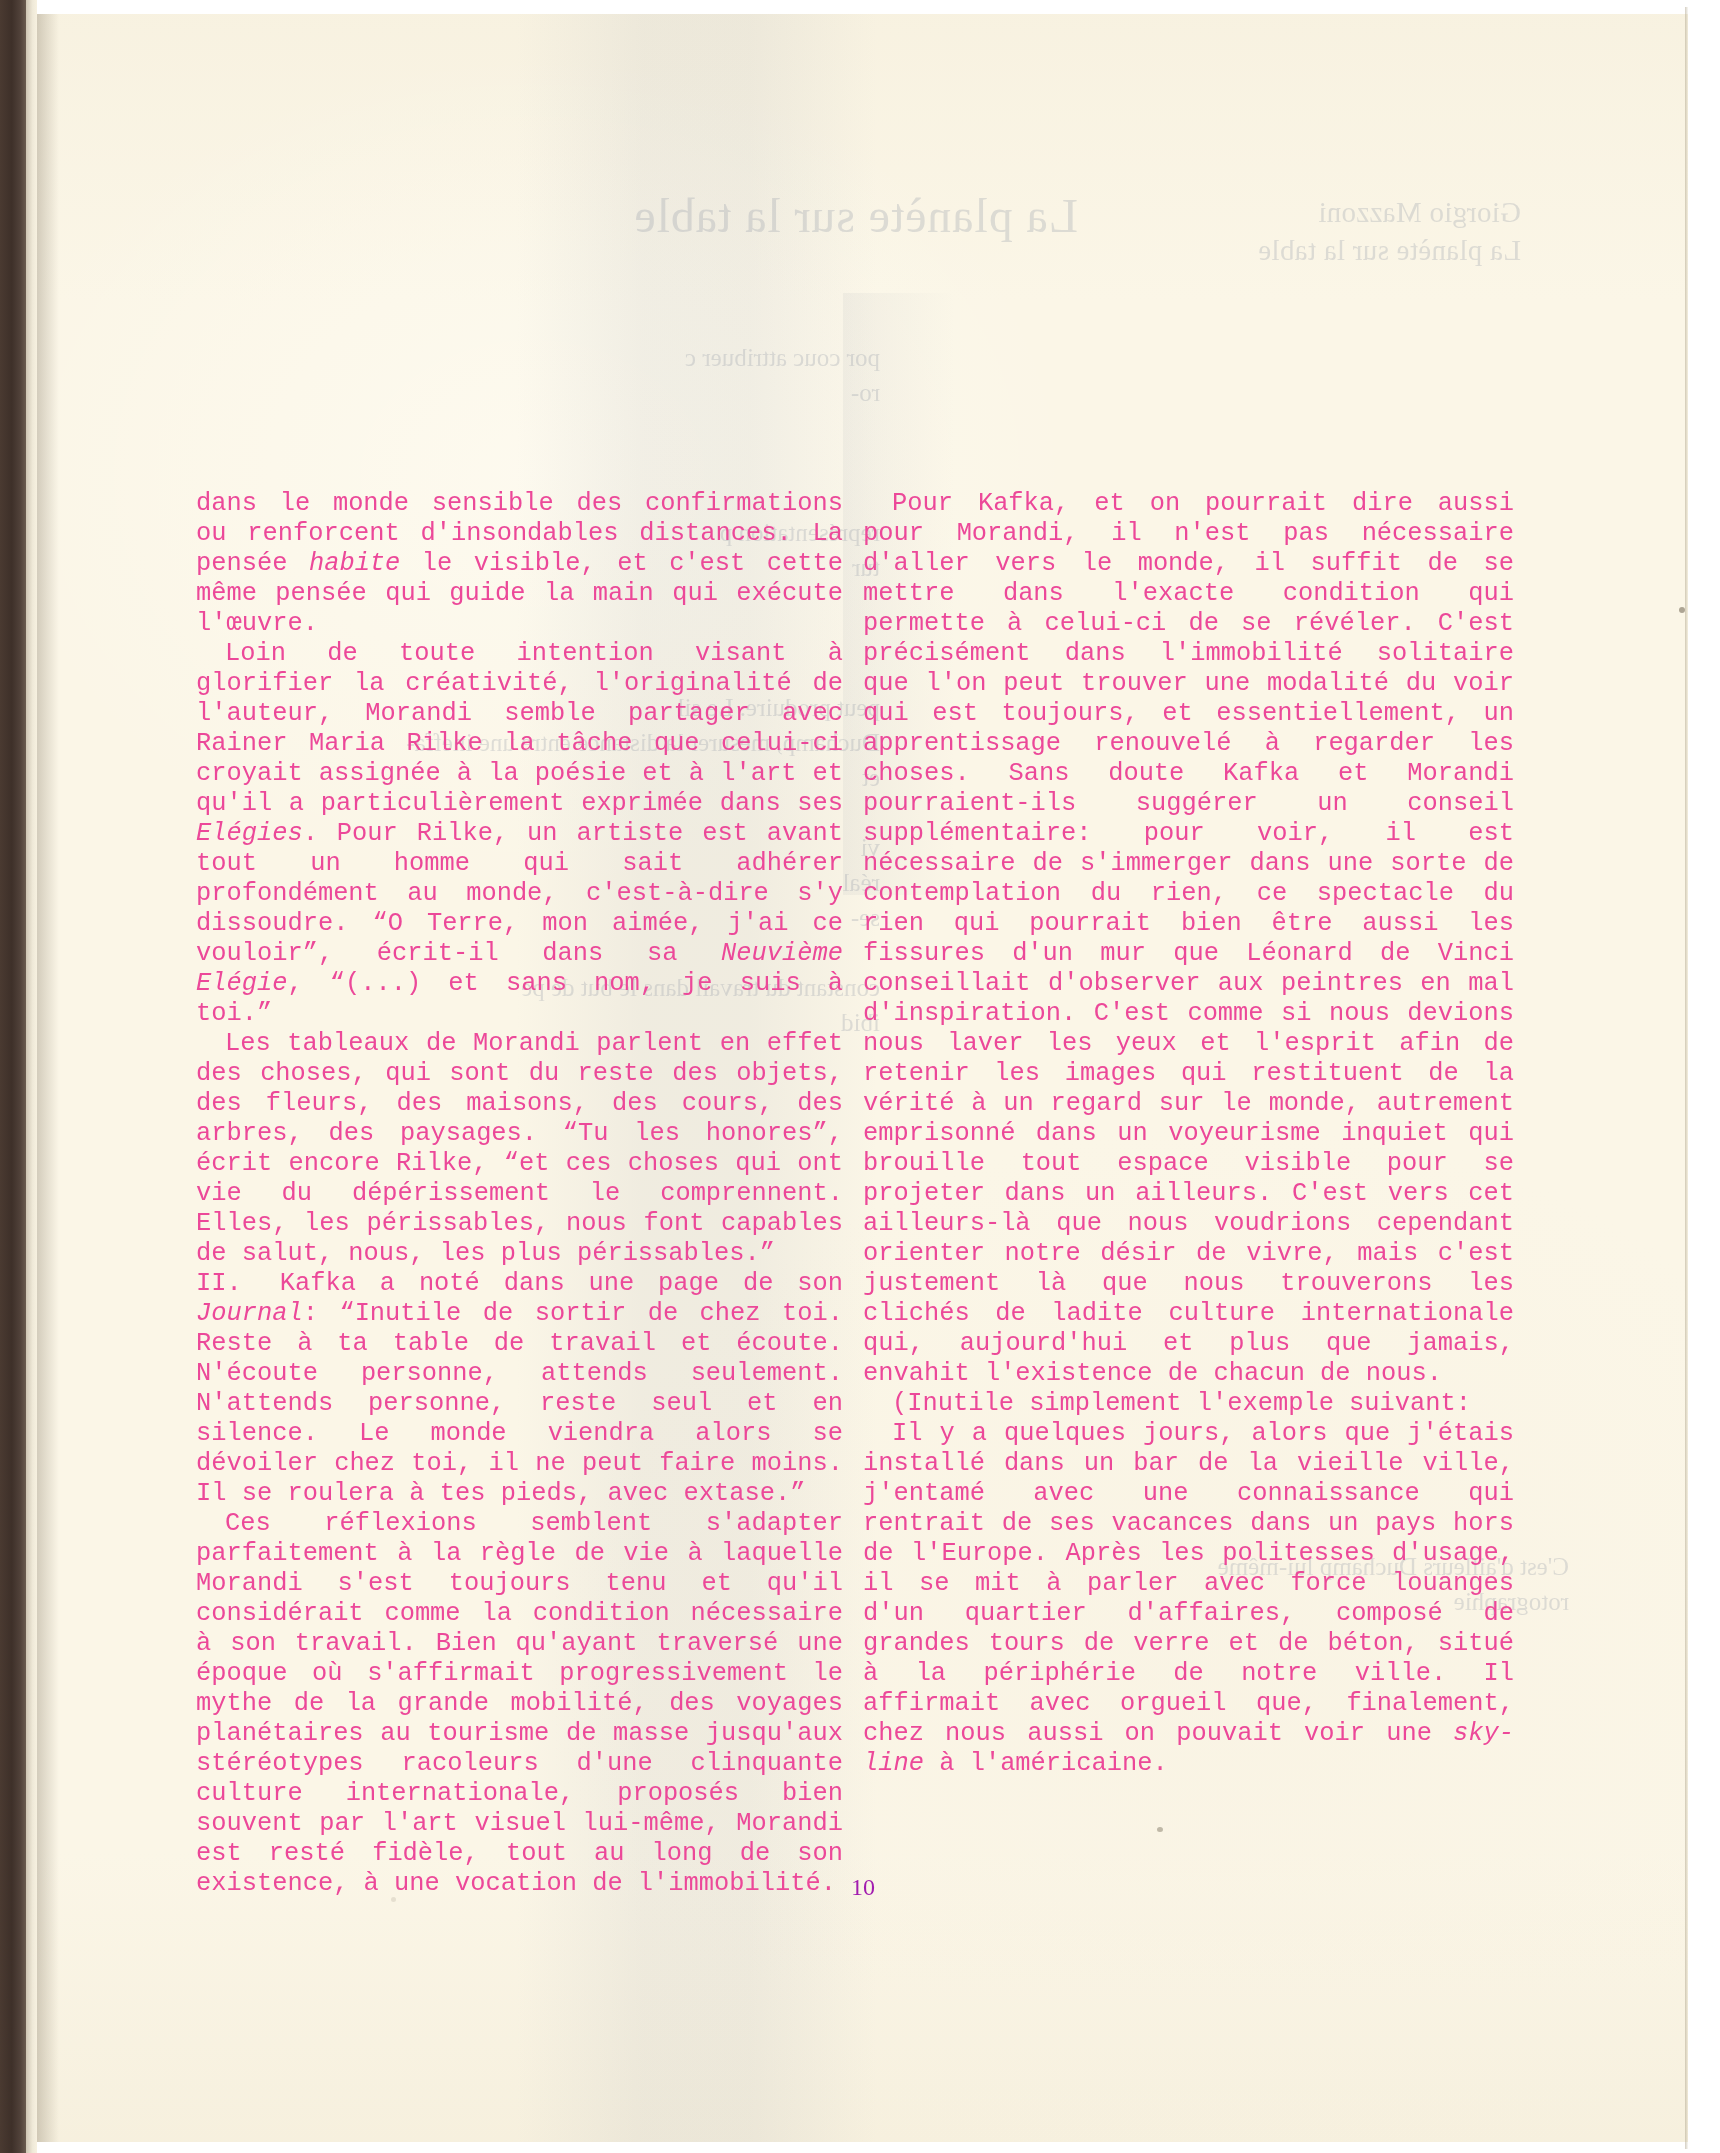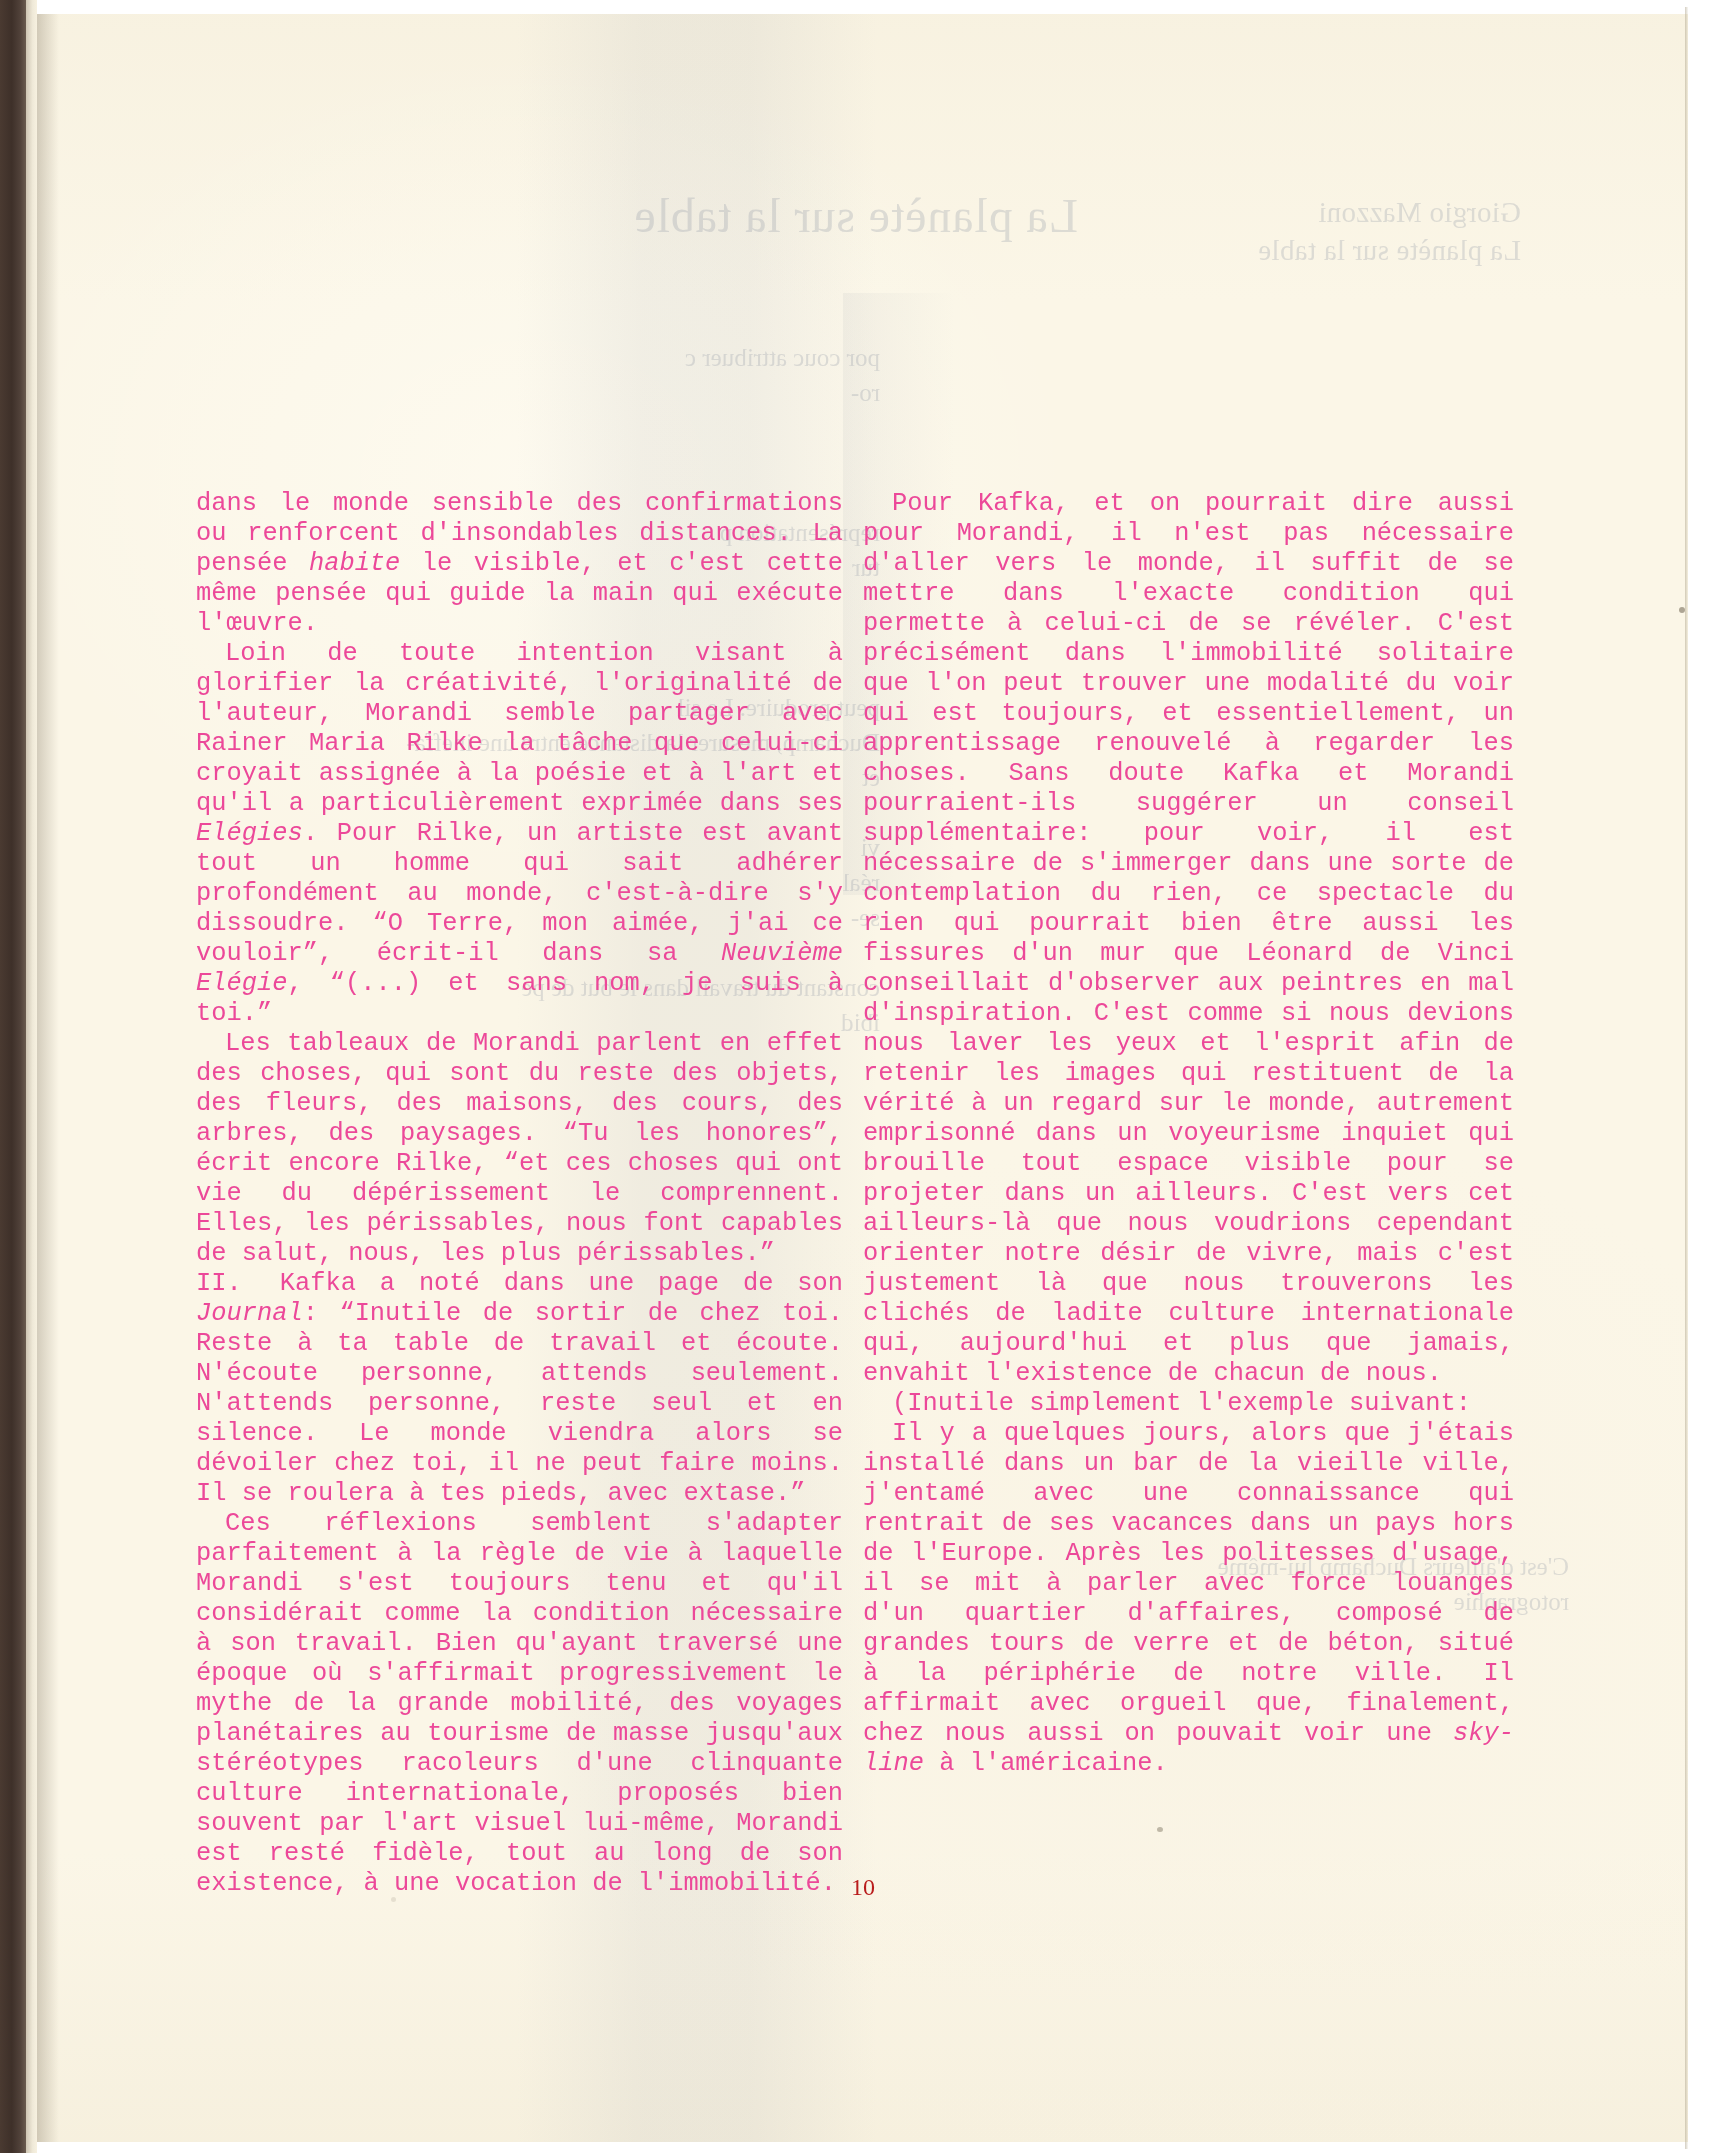--- a/index.html
+++ b/index.html
@@ -180,21 +180,21 @@
   .para em { font-style: italic; }
   .sec-marker { font-style: normal; margin-top: 7px; }
   .sec-gap { display: inline-block; width: 38px; }
 
   .folio {
     position: absolute;
     left: 0; top: 1874px;
     width: 1652px;
     text-align: center;
     font-size: 24px;
-    color: #b91c1c;
+    color: #a21caf;
     font-family: "Liberation Serif", "DejaVu Serif", serif;
   }
 
   
   .speck {
     position: absolute;
     background: rgba(120,110,92,0.45);
     border-radius: 50%;
     z-index: 9;
   }

